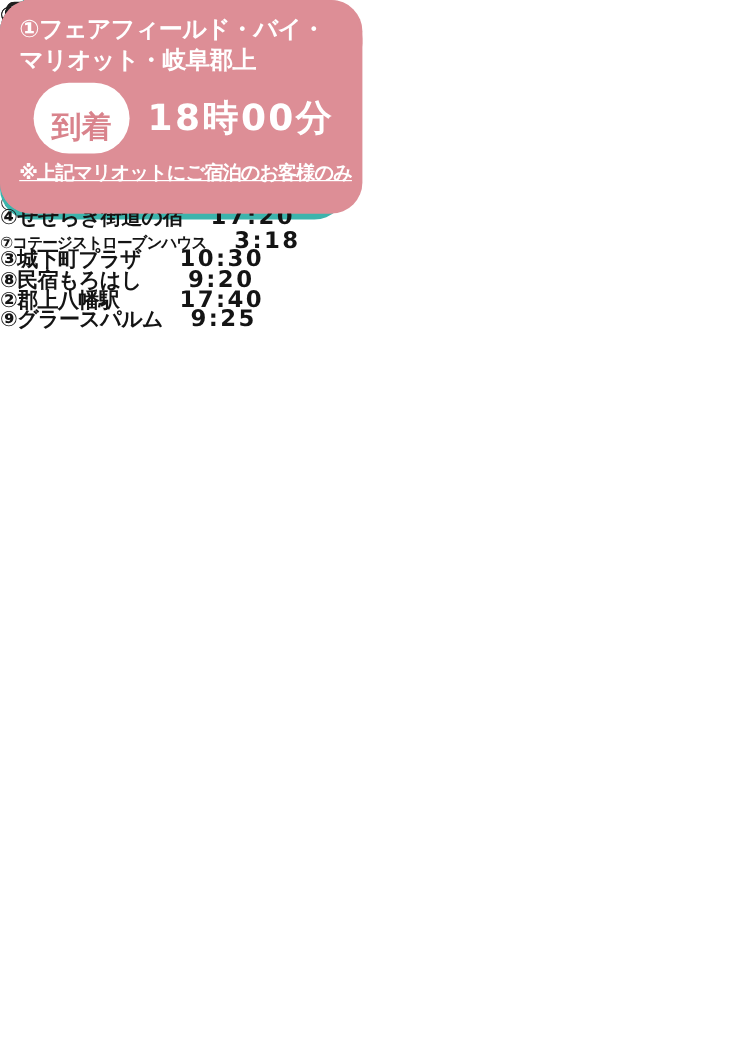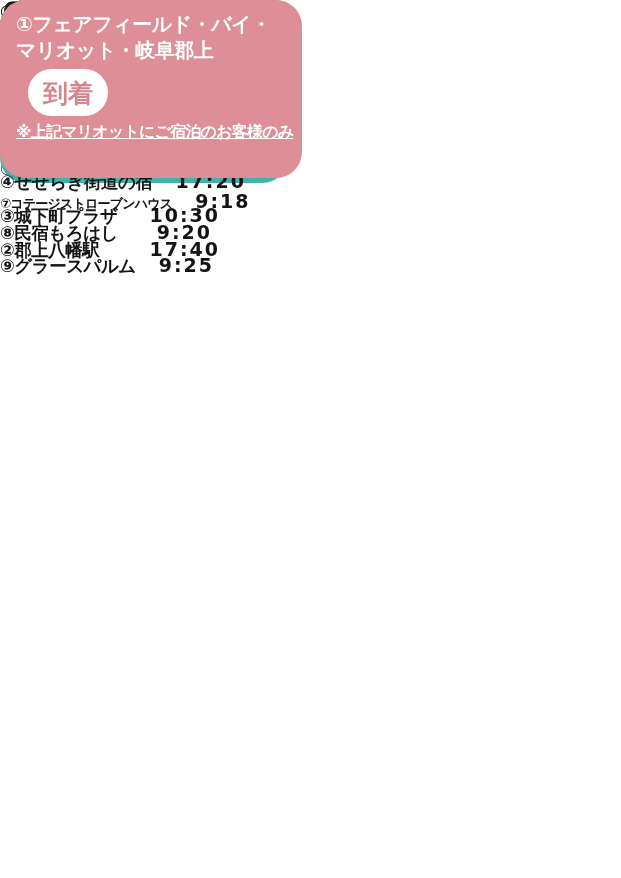--- a/index.html
+++ b/index.html
@@ -29,21 +29,21 @@
   }
   #going-origin-box{left:7; top:210; width:285px; height:168px; padding:15px 14px 0 15px;}
   #return-origin-box{left:329; top:210; width:302px; height:178px; padding:42px 14px 0 26px;}
   #going-dest-box{left:5; top:693; width:288px; height:183px; padding:46px 14px 0 28px;}
   #return-dest-box{left:331; top:698; width:300px; height:178px; padding:12px 12px 0 16px;}
 
   .box-title-2line{font-size:20px; line-height:1.28; white-space:nowrap; letter-spacing:-0.5px;}
   .box-title-big{font-size:24px; white-space:nowrap;}
   .badge-row{display:flex; align-items:center; margin-top:8px;}
   .pill{
-    background:#fff; border-radius:30px; padding:8px 15px 6px 15px;
+    background:#fff; border-radius:30px; padding:20px 15px 6px 15px;
     font-size:25px; white-space:nowrap;
   }
   .big-time{font-size:30px; color:#fff; margin-left:15px; letter-spacing:2px; white-space:nowrap;}
   .note{font-size:16px; line-height:1.32; margin-top:8px; letter-spacing:-0.8px; white-space:nowrap;text-decoration:underline;}
 
   .stops{
     position:absolute; display:flex; flex-direction:column; justify-content:space-between;
     color:#141414;
   }
   #going-stops{left:13; top:398; width:212px; height:278px;}
@@ -120,21 +120,21 @@
       </div>
       <div class="stop-block">
         <div class="stop-row">
           <span class="stop-name">⑥自然食泊愛里</span>
           <span class="stop-time">9:13</span>
         </div>
       </div>
       <div class="stop-block narrow">
         <div class="stop-row">
           <span class="stop-name">⑦コテージストローブンハウス</span>
-          <span class="stop-time">9:18</span>
+          <span class="stop-time">3:18</span>
         </div>
       </div>
       <div class="stop-block">
         <div class="stop-row">
           <span class="stop-name">⑧民宿もろはし</span>
           <span class="stop-time">9:20</span>
         </div>
       </div>
       <div class="stop-block">
         <div class="stop-row">
@@ -259,19 +259,20 @@
     <span>約75分</span>
   </div>
 
   <div class="info-box pink-bg" id="return-dest-box">
     <div class="box-title-2line">
       <div>①フェアフィールド・バイ・</div>
       <div>マリオット・岐阜郡上</div>
     </div>
     <div class="badge-row" style="margin-top:6px; margin-left:12px;">
       <span class="pill pink-text">到着</span>
+      <span class="big-time">18時00分</span>
     </div>
     <div class="note" style="margin-top:5px;">
       <div>※上記マリオットにご宿泊のお客様のみ</div>
     </div>
   </div>
 
 </div>
 
 </body></html>

